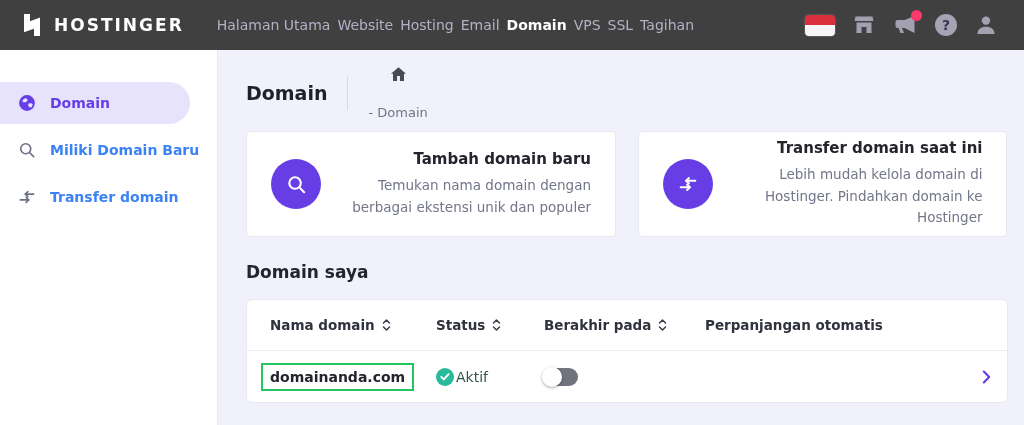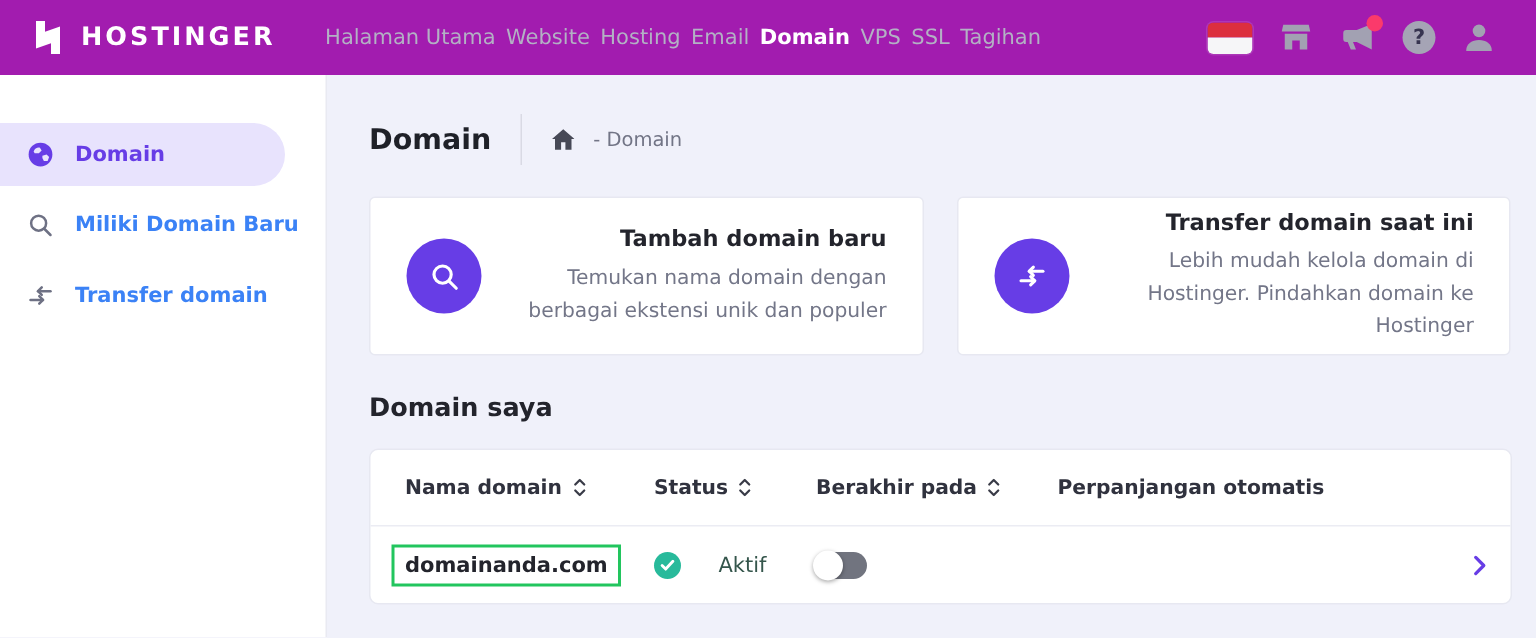--- a/index.html
+++ b/index.html
@@ -5,21 +5,21 @@
   * { box-sizing: border-box; }
   html,body { margin:0; padding:0; }
   body {
     width:1024px; height:425px; overflow:hidden; position:relative;
     font-family:"DejaVu Sans","Liberation Sans",sans-serif;
     background:#f0f1fa;
   }
 
   
   .navbar {
-    height:50px; background:#a21caf; display:flex; align-items:center;
+    height:50px; background:#404040; display:flex; align-items:center;
     padding:0 26px 0 20px; position:relative; z-index:5;
   }
   .brand { display:flex; align-items:center; gap:10px; cursor:pointer; }
   .brand-text { color:#fff; font-weight:bold; font-size:17px; letter-spacing:2px; }
   .nav-links { display:flex; gap:7px; margin-left:33px; }
   .nav-link { font-size:14px; color:#b3b1c4; cursor:pointer; white-space:nowrap; }
   .nav-link.active { color:#fff; font-weight:bold; }
   .nav-icons { margin-left:auto; display:flex; align-items:center; gap:17px; }
   .flag { width:30px; height:21px; border-radius:4px; overflow:hidden; cursor:pointer; box-shadow:0 0 0 1px rgba(255,255,255,0.12); }
   .flag-top { height:50%; background:#dc2f3e; }
@@ -43,21 +43,21 @@
   }
 
   
   .main {
     position:absolute; top:50px; left:219px; right:0; bottom:0;
     background:#f0f1fa; padding:25px 17px 0 27px;
   }
   .page-head { display:flex; align-items:center; height:36px; }
   .page-title { margin:0; font-size:19px; font-weight:bold; color:#1f2128; }
   .head-divider { width:1px; height:34px; background:#d9dae4; margin:0 20px; }
-  .breadcrumb { display:flex; align-items:center; gap:12px; font-size:13px; color:#727586; }
+  .breadcrumb { display:flex; align-items:center; gap:24px; font-size:13px; color:#727586;flex-direction:column; }
 
   .cards { display:flex; gap:22px; margin-top:20px;text-align:right; }
   .card {
     width:370px; height:106px; background:#fff; border:1px solid #e7e8f1; border-radius:4px;
     display:flex; align-items:center; padding-left:24px; cursor:pointer;
   }
   .card-circle {
     width:50px; height:50px; border-radius:50%; background:#673de6; flex:none;
     display:flex; align-items:center; justify-content:center;
   }
@@ -74,21 +74,21 @@
     display:grid; grid-template-columns:166px 108px 161px 1fr; align-items:center; padding-left:23px;
   }
   .t-head { height:50px; }
   .th { display:flex; align-items:center; gap:7px; font-size:13.5px; font-weight:bold; color:#30323e; }
   .sort-icon { display:flex; cursor:pointer; }
   .t-row { height:52px; border-top:1px solid #ebecf3; position:relative; cursor:pointer; }
   .domain-box {
     display:inline-block; border:2px solid #22c55e; padding:4px 7px; margin-left:-9px;
     font-size:14px; font-weight:bold; color:#23242c; white-space:nowrap;
   }
-  .status-cell { display:flex; align-items:center; gap:25px; }
+  .status-cell { display:flex; align-items:center; gap:2px; }
   .check-circle { width:18px; height:18px; border-radius:50%; background:#28ba9b; display:flex; align-items:center; justify-content:center; }
   .status-text { font-size:14px; color:#35564c; }
   .date-text { font-size:14px; color:#4a4c59; }
   .toggle { width:34px; height:18px; background:#71747f; border-radius:10px; position:relative; cursor:pointer; }
   .toggle-knob {
     position:absolute; left:-2px; top:-1px; width:20px; height:20px; background:#fff; border-radius:50%;
     box-shadow:0 1px 3px rgba(0,0,0,0.35);
   }
   .row-chevron { position:absolute; right:16px; top:50%; transform:translateY(-50%); display:flex; }
 </style>

